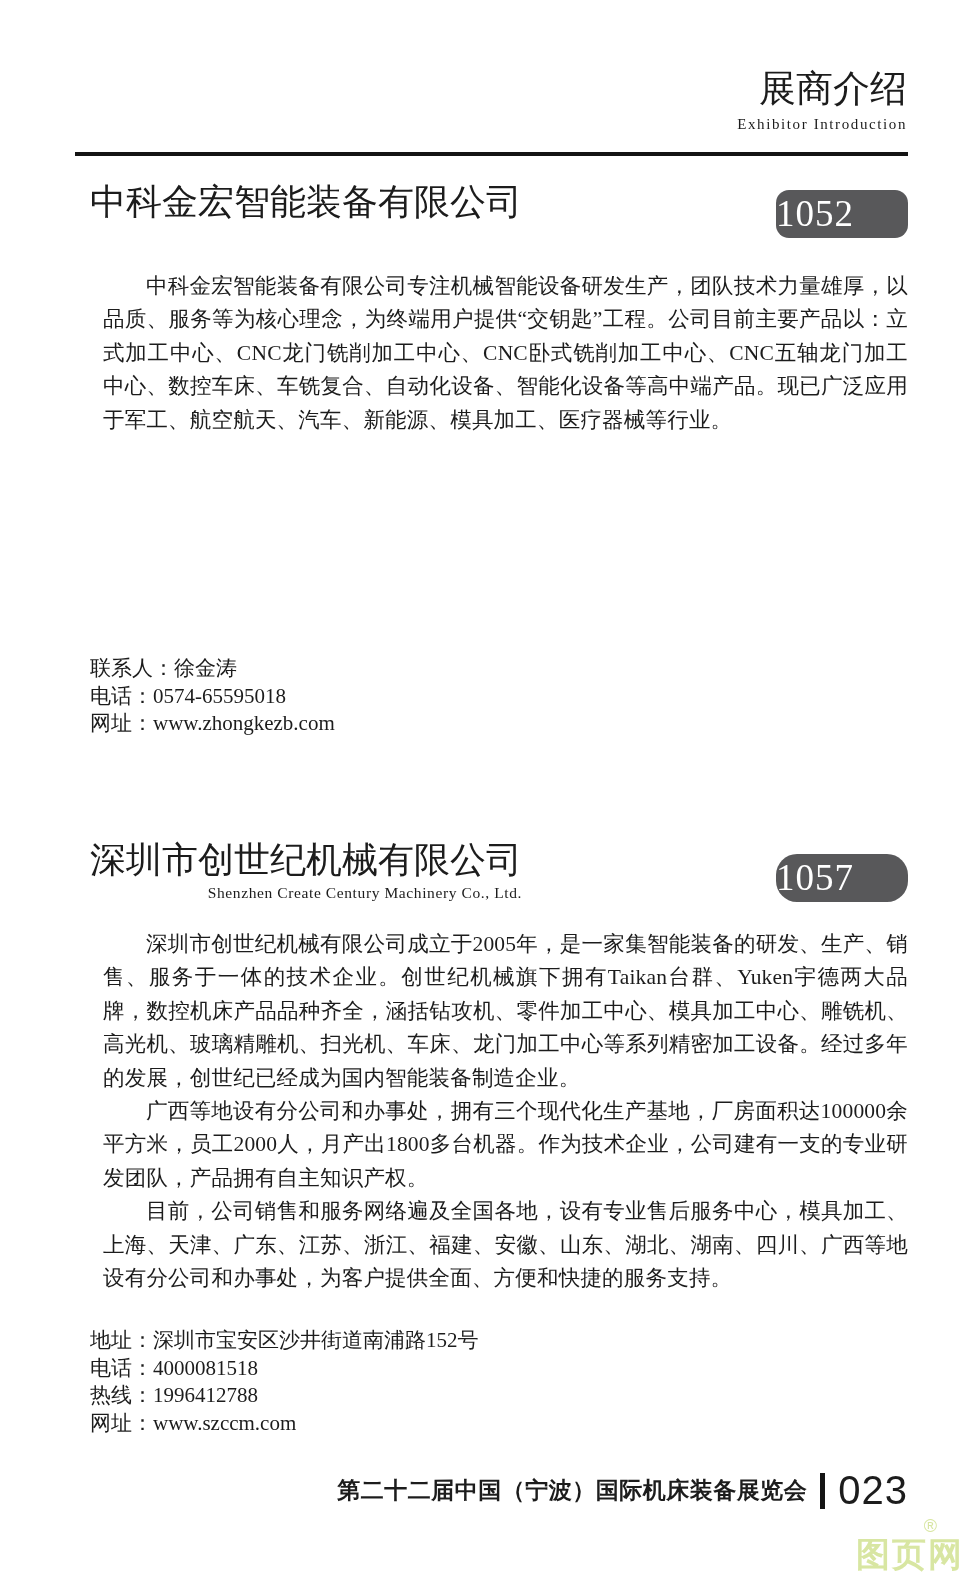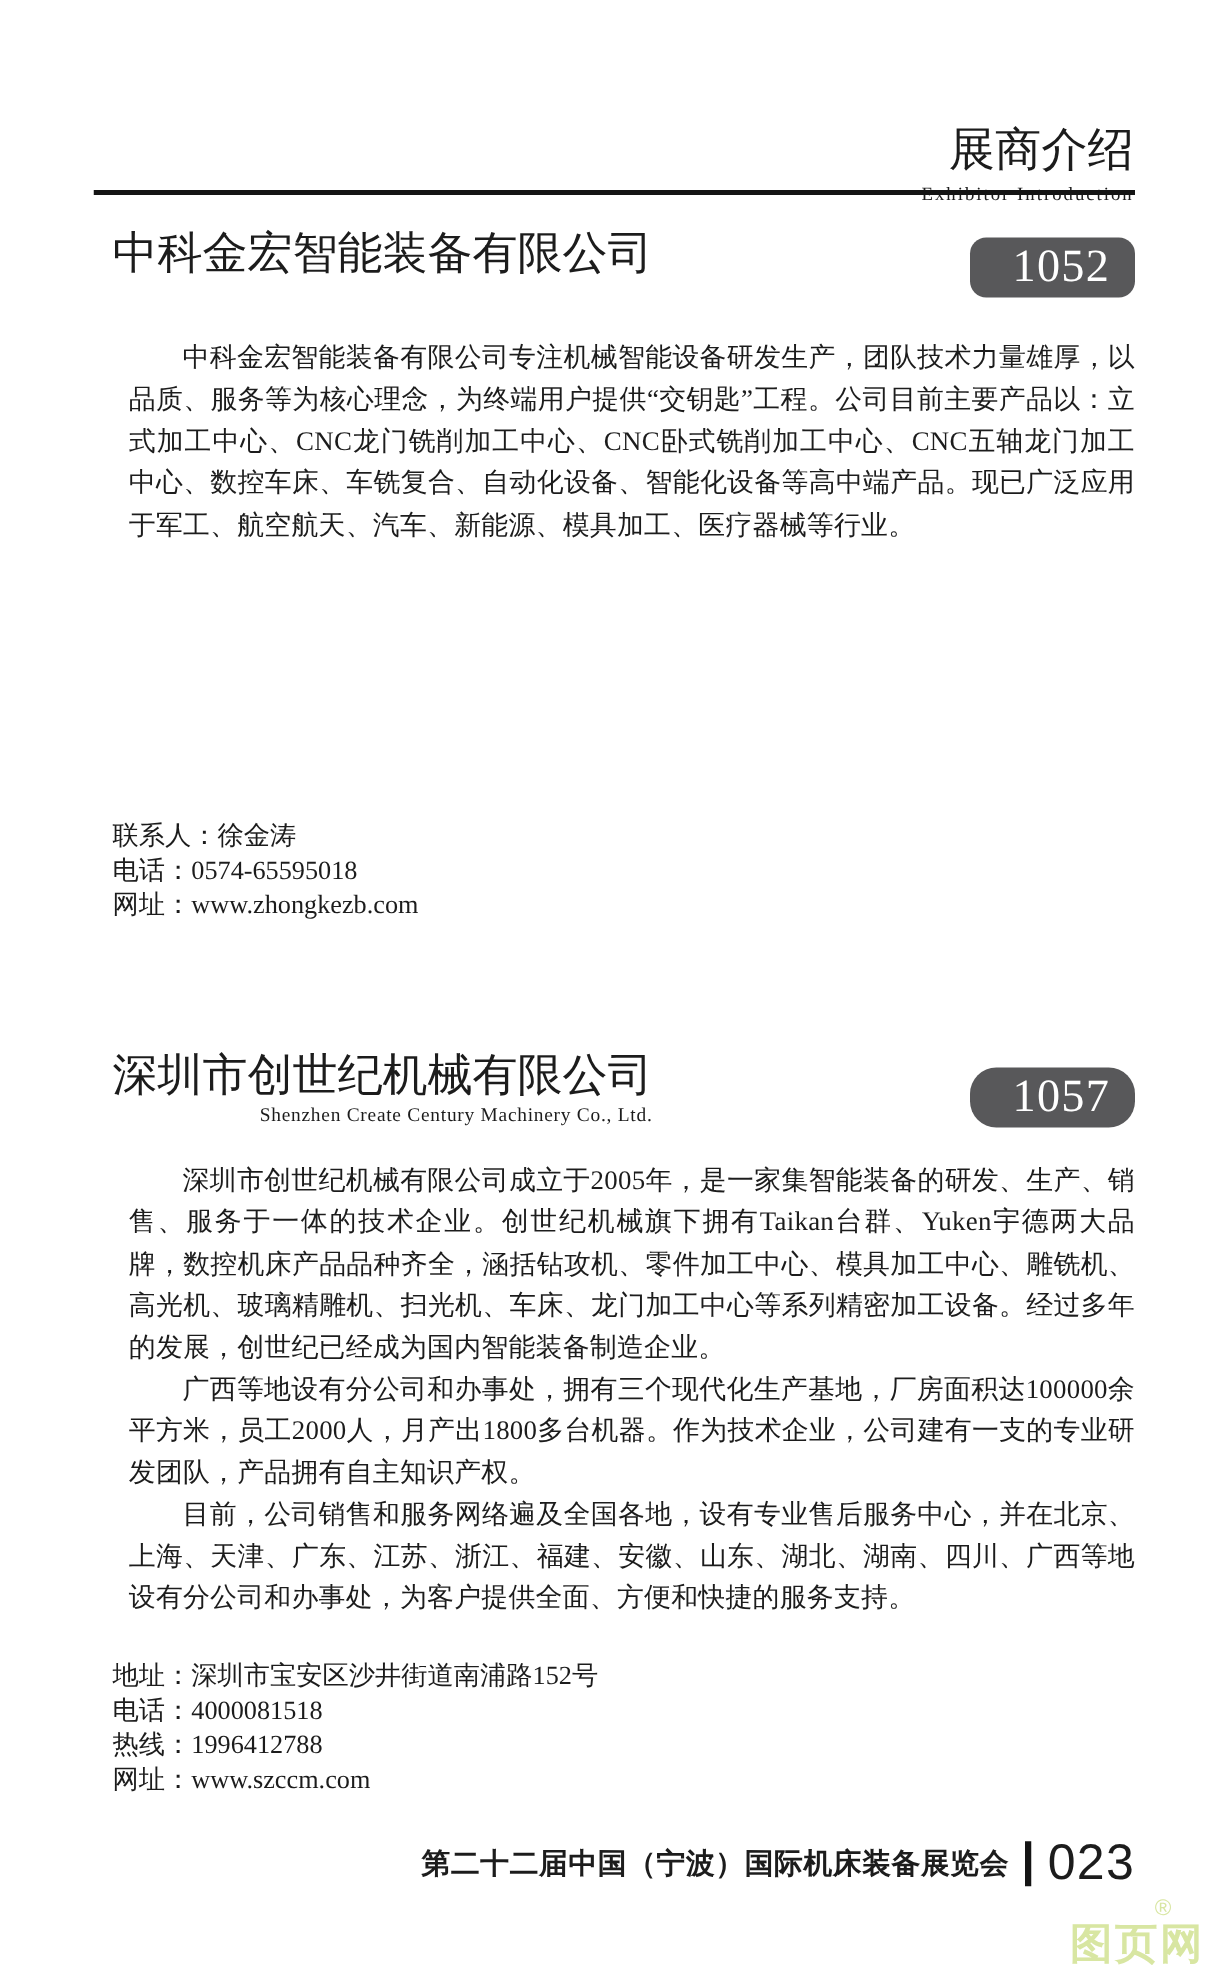--- a/index.html
+++ b/index.html
@@ -10,42 +10,40 @@
     height: 1583px;
     background: #ffffff;
     margin: 0 auto;
     overflow: hidden;
     font-family: "Liberation Serif", "DejaVu Serif", serif;
     color: #1c1c1c;
   }
 
   
   .page-header { position: absolute; top: 66px; right: 73px; text-align: right; }
-  .header-cn { font-size: 37px; line-height: 46px; font-weight: 400; margin-top: 32px; }
+  .header-cn { font-size: 37px; line-height: 46px; font-weight: 400; }
   .header-en { font-size: 15px; letter-spacing: 1.6px; line-height: 22px; margin-top: 1px; }
   .rule { position: absolute; top: 152px; left: 75px; width: 833px; height: 4px; background: #141414; }
 
   
   .company { position: absolute; left: 90px; width: 818px; }
   .company-1 { top: 180px; }
   .company-2 { top: 838px; }
   .company-header { display: flex; justify-content: space-between; align-items: flex-start; }
   .company-titles { min-width: 0; text-align: right; }
   .company-name { font-size: 36px; font-weight: 400; line-height: 44px; white-space: nowrap; }
   .company-name-en { font-size: 15.5px; letter-spacing: 0.6px; line-height: 21px; white-space: nowrap; }
   .booth-badge {
     flex: none;
     width: 132px; height: 48px;
     background: var(--badge-bg, #58585a);
     border-radius: 13px;
     color: #ffffff;
     font-size: 37px; line-height: 48px;
-    text-align: center;
     letter-spacing: 1px;
-    padding-left: 14px;
   }
   .company-1 .booth-badge { margin-top: 10px; }
   .company-2 .booth-badge { margin-top: 16px; border-radius: 21px; }
   .company-body { margin-top: 32px; margin-left: 13px; }
   .company-2 .company-body { margin-top: 25px; }
   .body-para {
     font-size: 21.5px;
     line-height: 33.4px;
     text-align: justify;
     text-indent: 2em;
@@ -118,21 +116,21 @@
     <div class="company-header">
       <div class="company-titles">
         <h2 class="company-name">深圳市创世纪机械有限公司</h2>
         <div class="company-name-en">Shenzhen Create Century Machinery Co., Ltd.</div>
       </div>
       <div class="booth-badge">1057</div>
     </div>
     <div class="company-body">
       <p class="body-para">深圳市创世纪机械有限公司成立于2005年，是一家集智能装备的研发、生产、销售、服务于一体的技术企业。创世纪机械旗下拥有Taikan台群、Yuken宇德两大品牌，数控机床产品品种齐全，涵括钻攻机、零件加工中心、模具加工中心、雕铣机、高光机、玻璃精雕机、扫光机、车床、龙门加工中心等系列精密加工设备。经过多年的发展，创世纪已经成为国内智能装备制造企业。</p>
       <p class="body-para">广西等地设有分公司和办事处，拥有三个现代化生产基地，厂房面积达100000余平方米，员工2000人，月产出1800多台机器。作为技术企业，公司建有一支的专业研发团队，产品拥有自主知识产权。</p>
-      <p class="body-para">目前，公司销售和服务网络遍及全国各地，设有专业售后服务中心，并在北京、上海、天津、广东、江苏、浙江、福建、安徽、山东、湖北、湖南、四川、广西等地设有分公司和办事处，为客户提供全面、方便和快捷的服务支持。</p>
+      <p class="body-para">目前，公司销售和服务网络遍及全国各地，设有专业售后服务中心，模具加工、上海、天津、广东、江苏、浙江、福建、安徽、山东、湖北、湖南、四川、广西等地设有分公司和办事处，为客户提供全面、方便和快捷的服务支持。</p>
     </div>
   </section>
 
   <div class="contact contact-2">
     <div class="contact-line">
       <span>地址：</span><span>深圳市宝安区沙井街道南浦路152号</span>
     </div>
     <div class="contact-line">
       <span>电话：</span><span>4000081518</span>
     </div>

